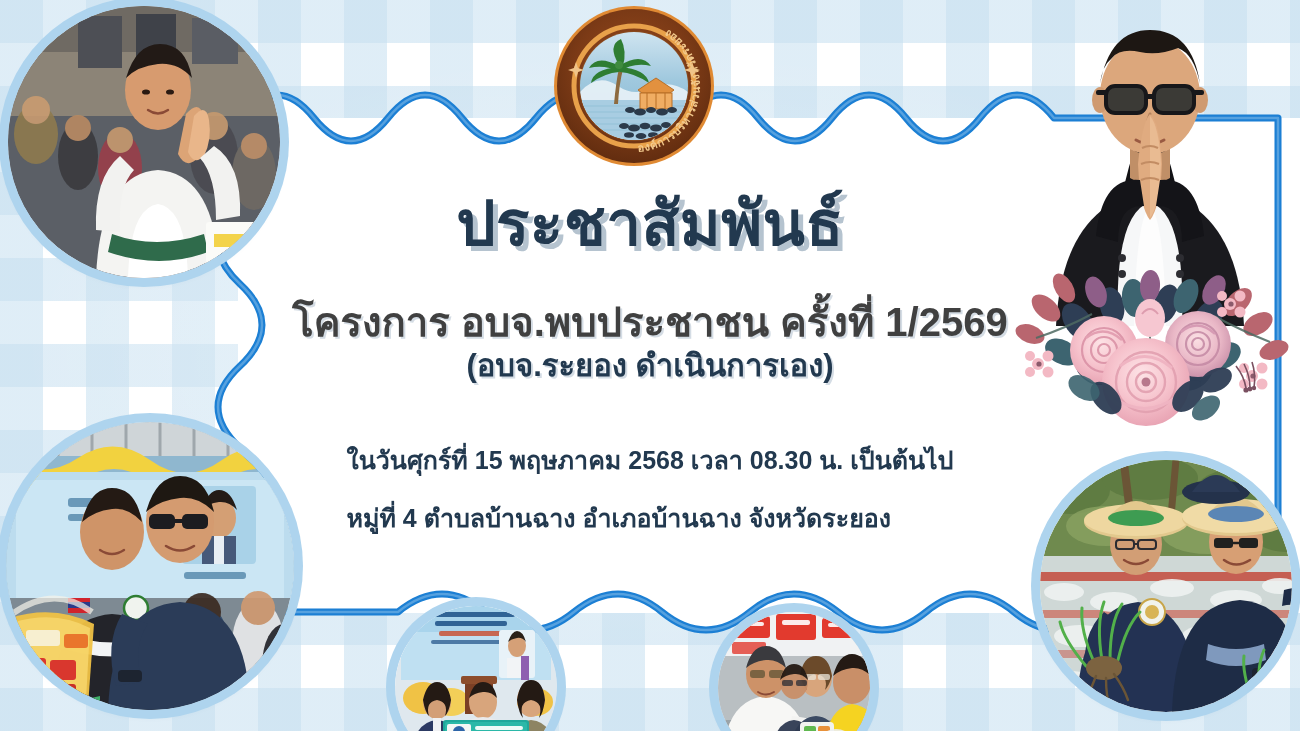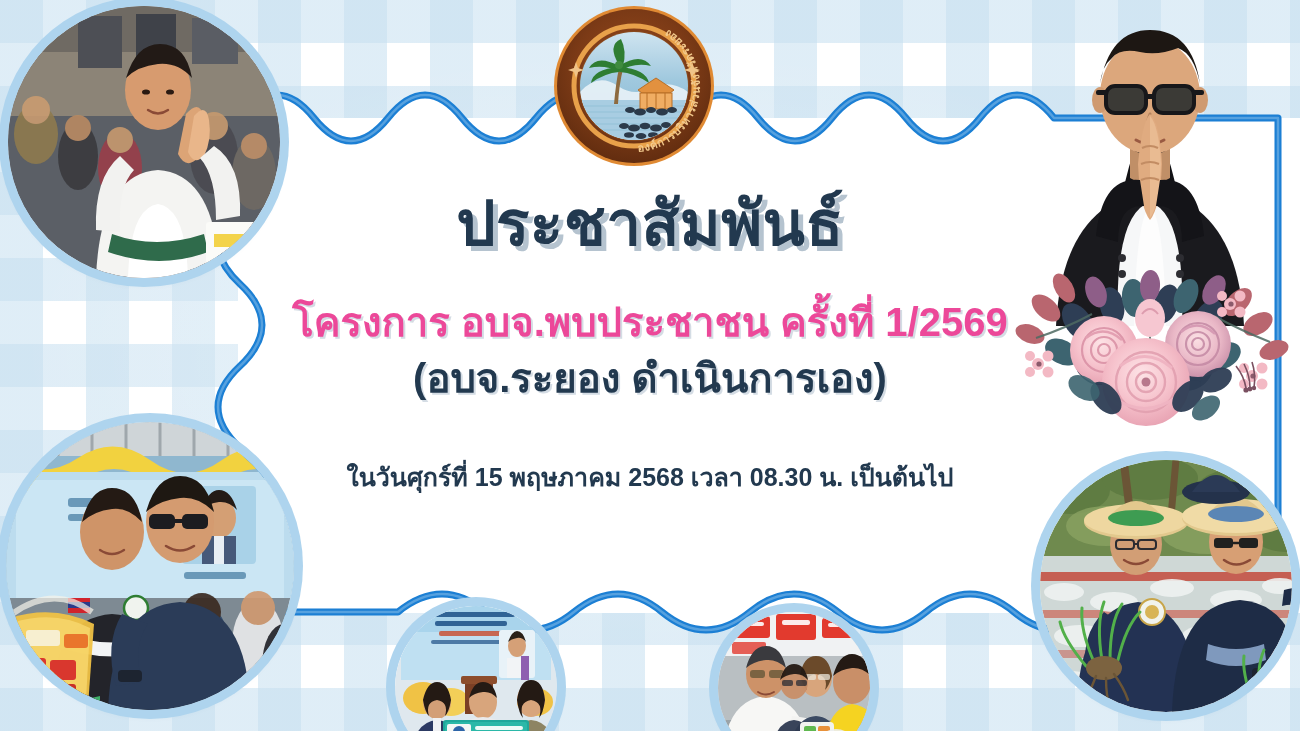--- a/index.html
+++ b/index.html
@@ -45,27 +45,26 @@
   .headline{
     margin-top:118px;
     font-size:62px;font-weight:700;letter-spacing:.5px;
     color:#22394f;line-height:1.15;
     text-shadow:5px 5px 0 rgba(160,178,194,.78);
     white-space:nowrap;
   }
 
   .subline-1{
     margin-top:38px;
-    font-size:40px;font-weight:700;color:#ec4899;line-height:1.25;
+    font-size:40px;font-weight:700;color:#404040;line-height:1.25;
     text-shadow:2px 2px 0 rgba(176,192,206,.55);
     white-space:nowrap;
   }
   .subline-2{
-    margin-top:6px;
-    font-size:40px;font-weight:700;color:#22394f;line-height:1.25;
+    font-size:31px;font-weight:700;color:#22394f;line-height:1.25;
     text-shadow:2px 2px 0 rgba(176,192,206,.55);
     white-space:nowrap;
   }
 
   .details{margin-top:58px;display:flex;flex-direction:column;gap:25px;}
   .detail-line{
     font-size:25px;font-weight:700;color:#22394f;line-height:1.3;
     white-space:nowrap;
   }
 
@@ -828,20 +827,21 @@
   <div class="content">
 
     <div class="headline">ประชาสัมพันธ์</div>
 
     <div class="subline-1">โครงการ อบจ.พบประชาชน ครั้งที่ 1/2569</div>
 
     <div class="subline-2">(อบจ.ระยอง ดำเนินการเอง)</div>
 
     <div class="details">
       <div class="detail-line">ในวันศุกร์ที่ 15 พฤษภาคม 2568 เวลา 08.30 น. เป็นต้นไป</div>
+      <div class="detail-line">หมู่ที่ 4 ตำบลบ้านฉาง อำเภอบ้านฉาง จังหวัดระยอง</div>
     </div>
 
   </div>
 
   <div class="sr">
     
     
     
     
     

